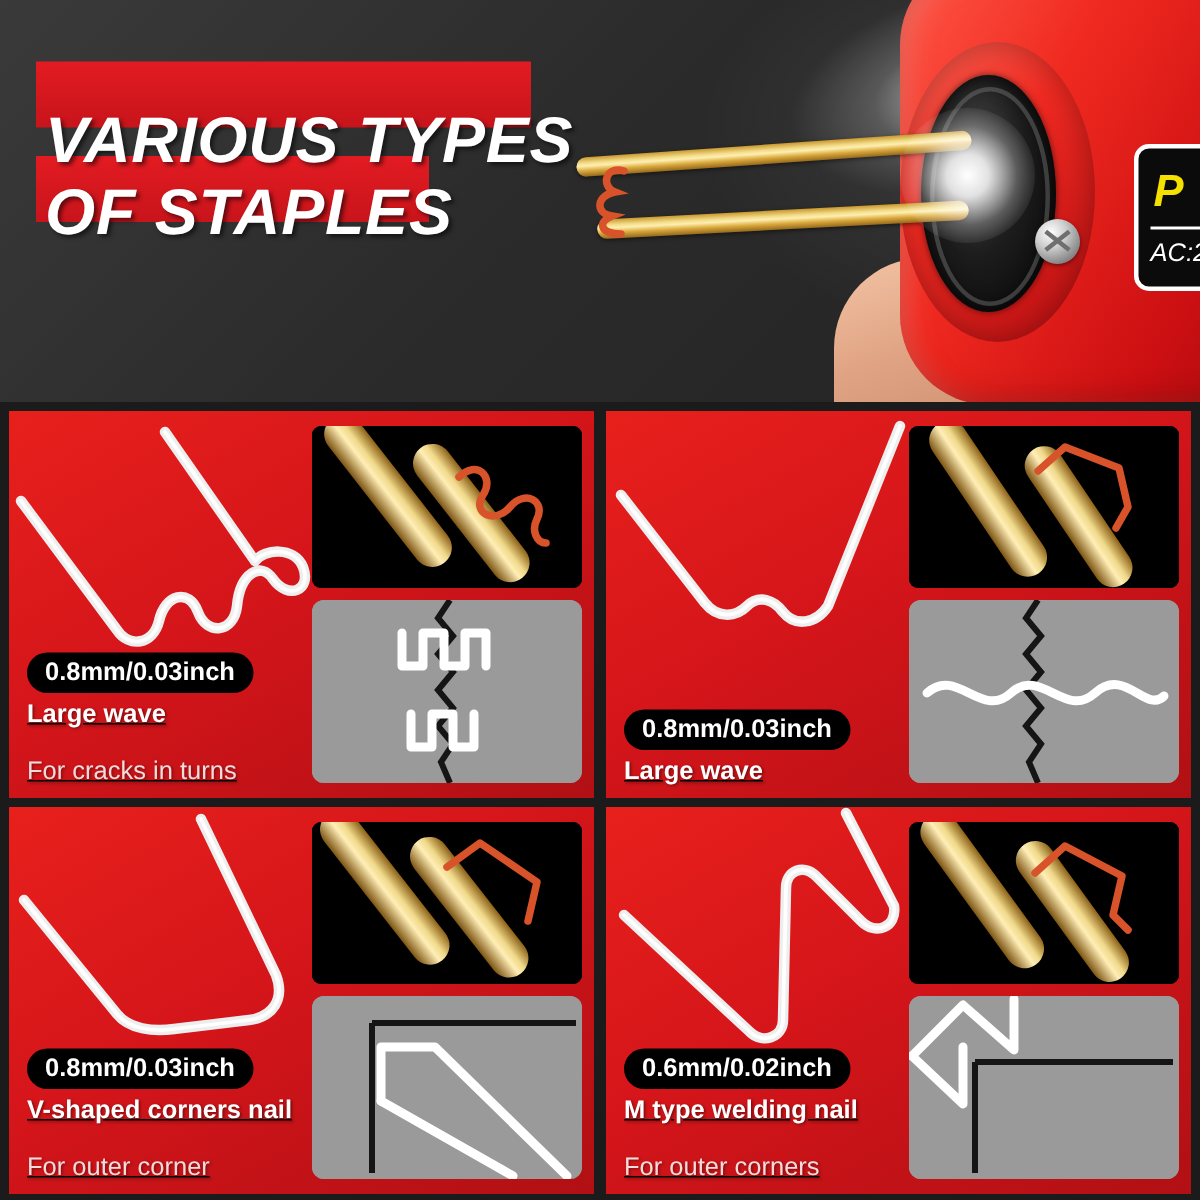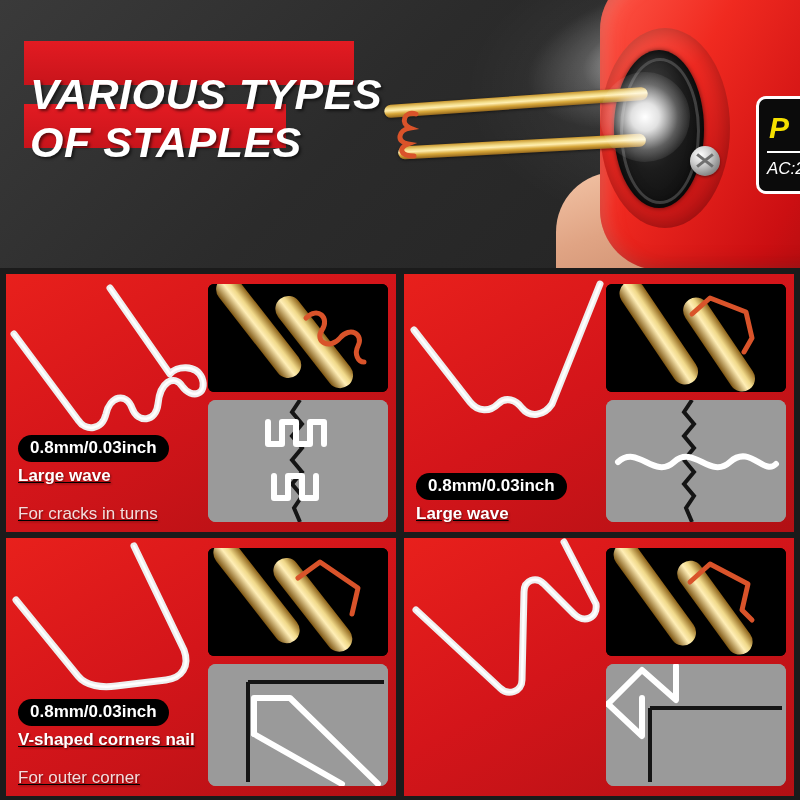--- a/index.html
+++ b/index.html
@@ -494,16 +494,21 @@
       <div class="inset-diagram">
         <svg width="180" height="122" viewBox="0 0 180 122">
           <rect x="0" y="0" width="180" height="122" fill="#9a9a9a"></rect>
           <path d="M44 44 L 176 44" fill="none" stroke="#151515" stroke-width="4"></path>
           <path d="M44 44 L 44 118" fill="none" stroke="#151515" stroke-width="4"></path>
           <path d="M2 40 L 36 6 L 36 6 L 70 36 L 70 2" fill="none" stroke="#ffffff" stroke-width="6" stroke-linecap="round" stroke-linejoin="round"></path>
           <path d="M2 40 L 36 72 L 36 34" fill="none" stroke="#ffffff" stroke-width="6" stroke-linecap="round" stroke-linejoin="round"></path>
         </svg>
       </div>
 
+      <div class="label-block">
+        <span class="size-badge">0.6mm/0.02inch</span>
+        <div class="type-name">M type welding nail</div>
+        <div class="type-use">For outer corners</div>
+      </div>
     </div>
 
   </div>
 </div>
 
 </body></html>

